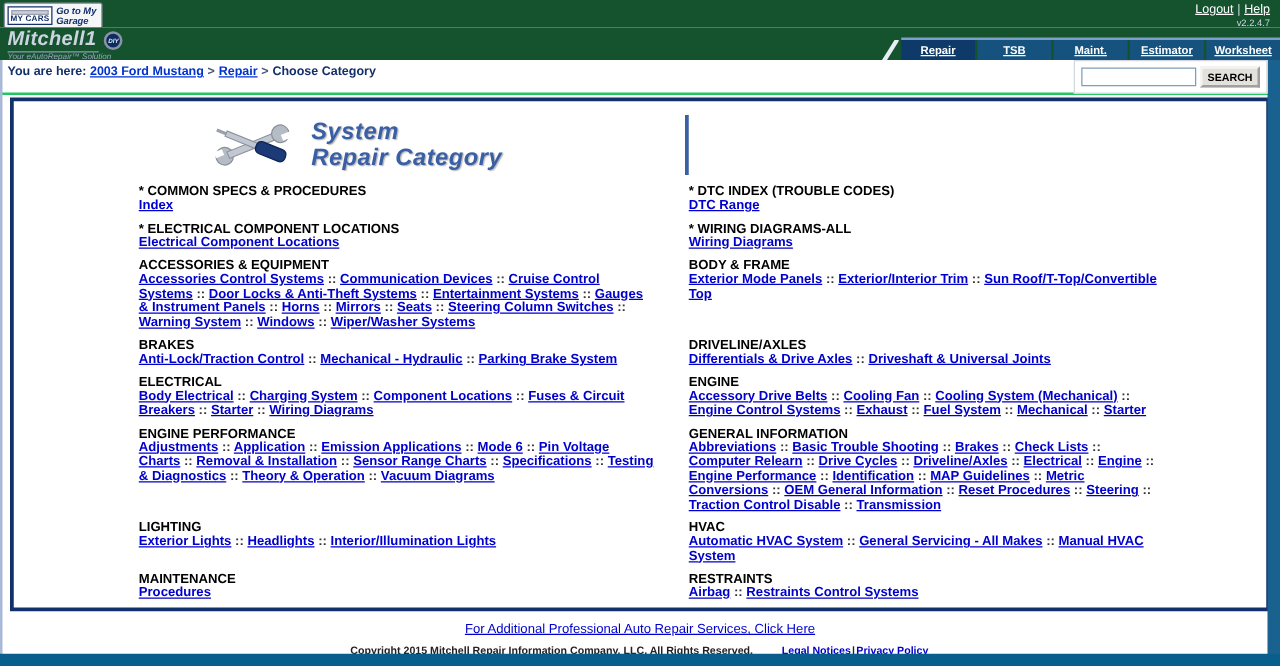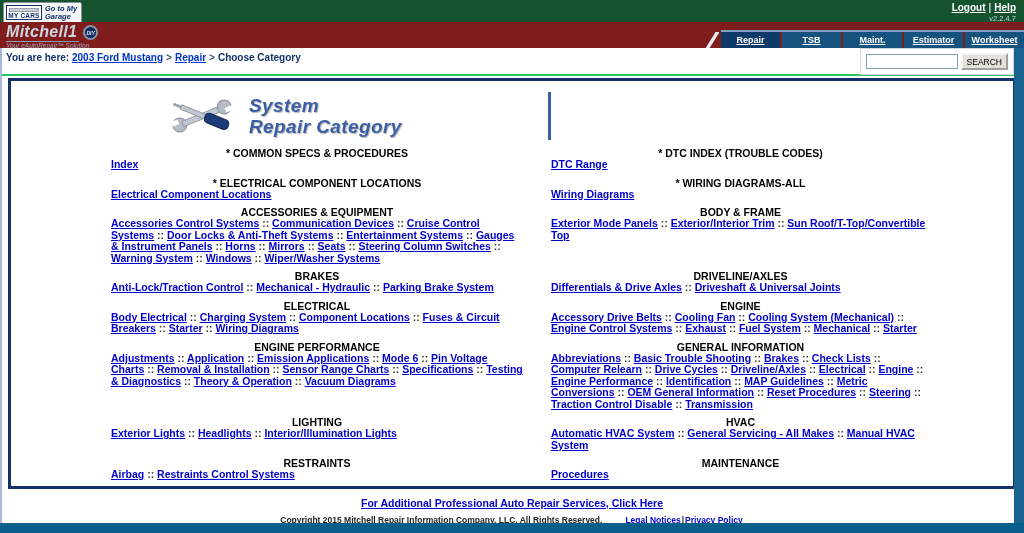--- a/index.html
+++ b/index.html
@@ -12,27 +12,27 @@
   .mycars-btn { position:absolute; left:3px; top:2px; height:21px; background:#f4f6f8;
     border:1px solid #8a8f99; border-radius:2px; display:flex; align-items:center;
     padding:1px 4px 1px 2px; cursor:pointer; }
   .plate { border:1px solid #14306b; background:#fff; width:36px; height:15px;
     display:flex; flex-direction:column; align-items:center; justify-content:flex-end; }
   .plate-banner { width:30px; height:4px; background:#c9ced8; border:1px solid #9aa0ad; margin-top:1px; }
   .plate-text { font-size:6.5px; font-weight:bold; color:#14306b; line-height:7px; letter-spacing:0.2px; }
   .garage-text { font-size:7.5px; font-weight:bold; font-style:italic; color:#14306b;
     line-height:8px; margin-left:3px; white-space:pre-line; }
   .top-right { position:absolute; right:8px; top:2px; text-align:right; }
-  .top-links { font-size:10px; font-weight:bold; color:#fff; }
+  .top-links { font-size:10px; font-weight:normal; color:#fff; }
   .top-links a { color:#ffffff; text-decoration:underline; }
   .top-sep { color:#cfd9e6; margin:0 3px; }
   .version { font-size:7.5px; color:#c9d6e6; margin-top:1px;text-decoration:underline; }
 
   
-  .navband { height:26px; background:#7f1d1d; position:relative; }
+  .navband { height:26px; background:#14532d; position:relative; }
   .brand { position:absolute; left:6px; top:1px; }
   .brand-row { display:flex; align-items:center; }
   .brand-name { font-size:16px; font-weight:bold; font-style:italic; color:#ccd4e2;
     letter-spacing:0.3px; border-bottom:1px solid #8d99b5; padding-right:2px; }
   .diy-badge { width:15px; height:15px; border-radius:50%; background:#0d2c60;
     border:2px solid #8a93a8; color:#dfe5ee; font-size:5px; font-weight:bold;
     display:flex; align-items:center; justify-content:center; margin-left:4px; font-style:italic; }
   .tagline { font-size:6.5px; color:#97a4bd; font-style:italic; margin-top:0px; }
 
   .tabwrap { position:absolute; right:0; bottom:0; display:flex; align-items:flex-end; }
@@ -47,49 +47,49 @@
   .tab.active { background:#0e3a6a; }
 
   
   .crumbbar { height:28px; background:#fff; border-bottom:2px solid #22c55e; position:relative; }
   .crumbs { position:absolute; left:6px; top:4px; font-size:10px; font-weight:bold; color:#13306b; }
   .crumbs a { color:#0033cc; text-decoration:underline; }
   .crumb-sep { color:#44536e; margin:0 3px; font-weight:bold; }
   .search-panel { position:absolute; right:10px; top:0px; background:#ffffff;
     border:1px solid #d4d7dd; padding:4px 5px; display:flex; align-items:center; z-index:5; }
   .search-input { width:92px; height:15px; border:1px solid #7f9db9; font-size:10px; padding:0 2px; }
-  .search-btn { margin-left:3px; height:17px; font-size:8.5px; font-weight:normal; color:#000;
+  .search-btn { margin-left:3px; height:17px; font-size:8.5px; font-weight:bold; color:#000;
     background:#e3e1dc; border:2px outset #f5f4f1; padding:0 4px; cursor:pointer;
     font-family:"Liberation Sans", sans-serif; }
 
   
   .left-strip { position:absolute; left:0; top:48px; bottom:0; width:2px; background:#aab8d8; }
   .right-strip { position:absolute; right:0; top:48px; bottom:0; width:10px; background:#19618f; }
 
   
   .content-box { margin:2px 8px 0 8px; height:411px; border:3px solid #123069;
     background:#fff; padding:8px 55px 0 100px; overflow:hidden; }
   .page-header { display:flex; align-items:center; margin:2px 0 6px 58px; height:50px; }
   .tools-icon { width:66px; height:48px; flex:0 0 auto; }
   .page-title { margin-left:14px; font-size:19px; line-height:21px; font-weight:bold;
     font-style:italic; color:#3a5fa5; text-shadow:1px 1px 1px rgba(40,40,40,0.35);
     letter-spacing:0.4px; padding-right:26px; }
   .title-divider { width:3px; height:48px; background:#3a5fa5; margin-left:120px; }
 
   
   .cat-grid { display:grid; grid-template-columns:440px 1fr; }
   .cat-cell { margin-bottom:6px; padding-right:28px; }
-  .cat-heading { font-size:10.5px; font-weight:bold; color:#000; line-height:12px;text-align:center; }
+  .cat-heading { font-size:10.5px; font-weight:bold; color:#000; line-height:12px; }
   .cat-links { font-size:10.5px; font-weight:bold; line-height:11.5px; }
   .cat-link { color:#0000cc; text-decoration:underline; }
   .sep { color:#333333; }
 
   
   .footer { text-align:center; padding-top:4px; }
-  .promo a { font-size:10.5px; font-weight:bold; color:#0000cc; text-decoration:underline; }
+  .promo a { font-size:10.5px; font-weight:normal; color:#0000cc; text-decoration:underline; }
   .copyright-line { font-size:8.5px; font-weight:bold; color:#222; margin-top:4px; }
   .copyright-line a { color:#0000cc; text-decoration:underline; margin:0 1px; }
   .legal-group { margin-left:22px; }
   .top-line { font-size:10.5px; font-weight:bold; color:#0000cc; margin-top:1px; }
   .top-line a { color:#0000cc; text-decoration:underline; }
   .bottombar { position:absolute; left:0; right:0; bottom:0; height:10px; background:#085f8c; }
 </style>
 </head>
 <body>
 
@@ -220,26 +220,26 @@
       </div>
       <div class="cat-cell">
         <div class="cat-heading">LIGHTING</div>
         <div class="cat-links"><a href="#" class="cat-link">Exterior Lights</a><span class="sep"> :: </span><a href="#" class="cat-link">Headlights</a><span class="sep"> :: </span><a href="#" class="cat-link">Interior/Illumination Lights</a></div>
       </div>
       <div class="cat-cell">
         <div class="cat-heading">HVAC</div>
         <div class="cat-links"><a href="#" class="cat-link">Automatic HVAC System</a><span class="sep"> :: </span><a href="#" class="cat-link">General Servicing - All Makes</a><span class="sep"> :: </span><a href="#" class="cat-link">Manual HVAC System</a></div>
       </div>
       <div class="cat-cell">
+        <div class="cat-heading">MAINTENANCE</div>
+        <div class="cat-links"><a href="#" class="cat-link">Procedures</a></div>
+      </div>
+      <div class="cat-cell">
         <div class="cat-heading">RESTRAINTS</div>
         <div class="cat-links"><a href="#" class="cat-link">Airbag</a><span class="sep"> :: </span><a href="#" class="cat-link">Restraints Control Systems</a></div>
-      </div>
-      <div class="cat-cell">
-        <div class="cat-heading">MAINTENANCE</div>
-        <div class="cat-links"><a href="#" class="cat-link">Procedures</a></div>
       </div>
       <div class="cat-cell">
         <div class="cat-heading">STEERING</div>
         <div class="cat-links"><a href="#" class="cat-link">Manual &amp; Power Steering</a><span class="sep"> :: </span><a href="#" class="cat-link">Steering Column</a></div>
       </div>
       <div class="cat-cell">
         <div class="cat-heading">SUSPENSION</div>
         <div class="cat-links"><a href="#" class="cat-link">Suspension Front</a><span class="sep"> :: </span><a href="#" class="cat-link">Suspension Rear</a><span class="sep"> :: </span><a href="#" class="cat-link">Wheel &amp; Tire System</a><span class="sep"> :: </span><a href="#" class="cat-link">Wheel Alignment</a></div>
       </div>
     </div>

